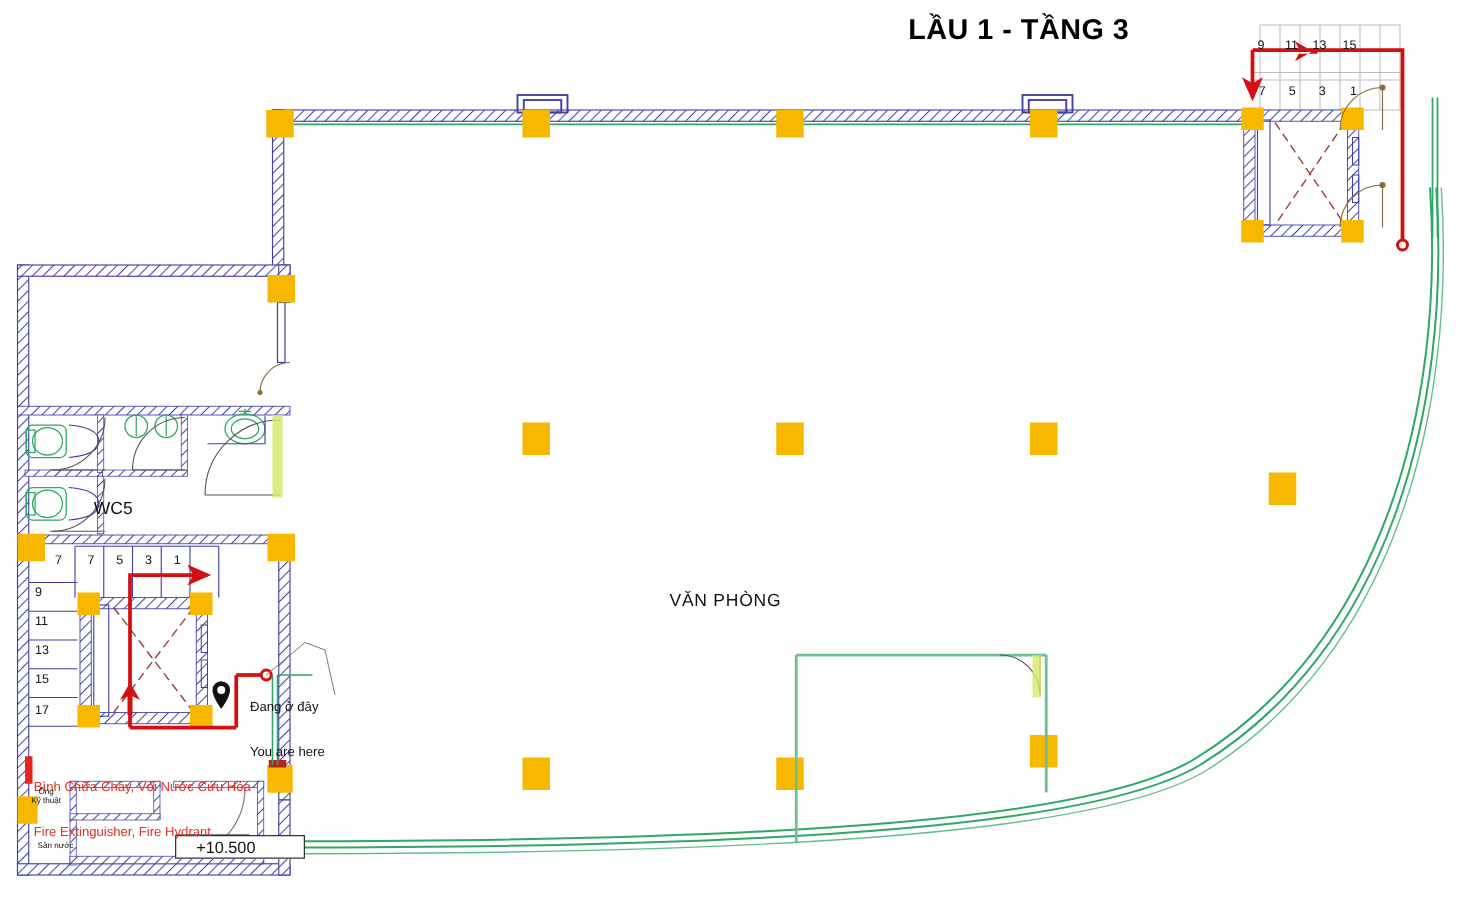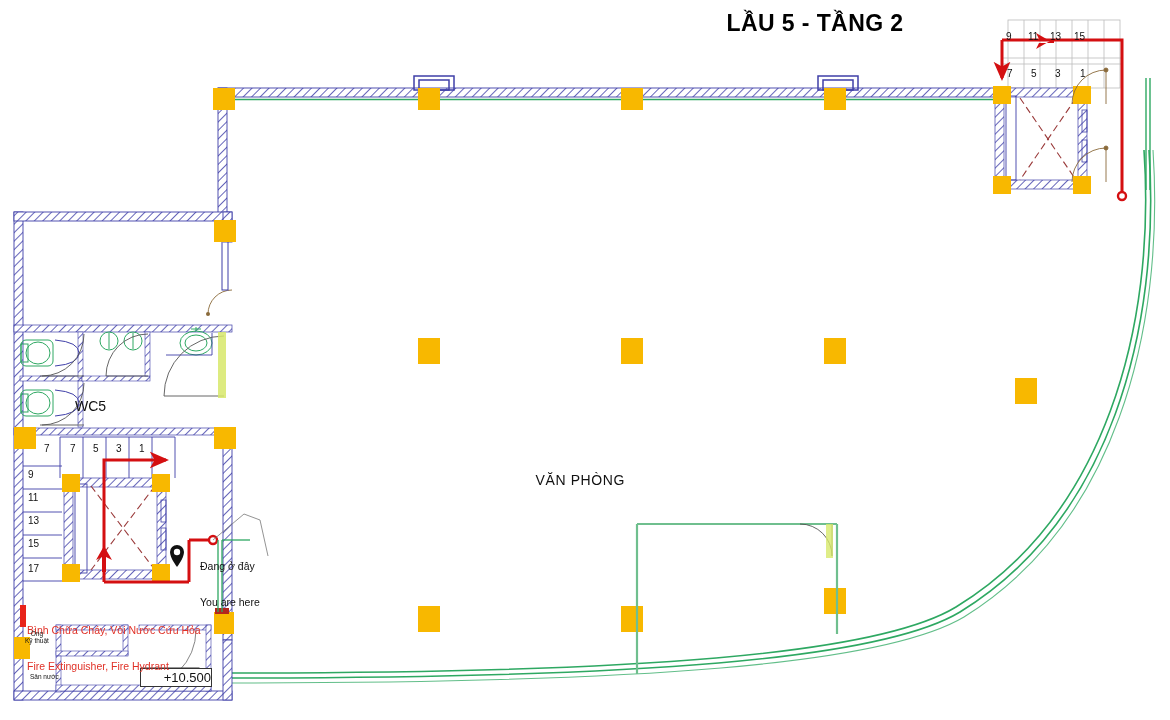--- a/index.html
+++ b/index.html
@@ -3,35 +3,35 @@
 <meta charset="utf-8">
 <style>
   html,body{margin:0;padding:0;background:#ffffff;}
   body{width:1170px;height:720px;overflow:hidden;font-family:"Liberation Sans",sans-serif;}
   #stage{position:relative;width:1170px;height:720px;background:#fff;}
   #plan{position:absolute;left:0;top:0;}
   .lbl{position:absolute;white-space:pre;}
   .tblock{position:absolute;left:590px;top:10px;width:450px;text-align:center;}
   #vanphong{left:425px;top:472px;width:200px;text-align:right;font-size:14px;color:#111;letter-spacing:.6px;}
   #wc5{left:75px;top:398px;font-size:14px;color:#111;}
-  #elev{left:140px;top:668px;width:70px;text-align:right;font-size:13px;color:#111;border:1px solid #333;background:#fff;padding:1px 0;}
+  #elev{left:140px;top:668px;width:70px;text-align:left;font-size:13px;color:#111;border:1px solid #333;background:#fff;padding:1px 16px;}
   #youhere{left:200px;top:536px;font-size:10.5px;color:#111;line-height:12px;}
   #fireext{left:27px;top:600px;font-size:10.5px;color:#e03127;line-height:12px;}
   #firealarm{left:233px;top:591px;font-size:9px;color:#e03127;line-height:11px;}
   #ong{left:25px;top:630px;font-size:6.5px;color:#111;line-height:7px;text-align:center;}
   #sannuoc{left:30px;top:673px;font-size:6.5px;color:#111;}
   .snum{position:absolute;font-size:10px;color:#111;}
 </style>
 </head>
 <body>
 
 <div id="stage">
 
   <div class="tblock">
-    <div style="font-size:23px;font-weight:bold;color:#000;letter-spacing:.4px;">LẦU 5 - TẦNG 2</div>
+    <div style="font-size:23px;font-weight:bold;color:#000;letter-spacing:.4px;">LẦU 1 - TẦNG 3</div>
   </div>
 
   <svg id="plan" width="1170" height="720" viewBox="0 0 1170 720">
     <defs>
       <pattern id="wallhatch" width="6" height="6" patternUnits="userSpaceOnUse" patternTransform="rotate(45)">
         <rect width="6" height="6" fill="#ffffff"></rect>
         <line x1="0" y1="0" x2="0" y2="6" stroke="#3f3fa8" stroke-width="1.6"></line>
       </pattern>
       <marker id="arrowRed" markerWidth="7" markerHeight="7" refX="5.4" refY="3.2" orient="auto">
         <path d="M0,0.4 L6.4,3.2 L0,6 L1.6,3.2 Z" fill="#d40f11"></path>

